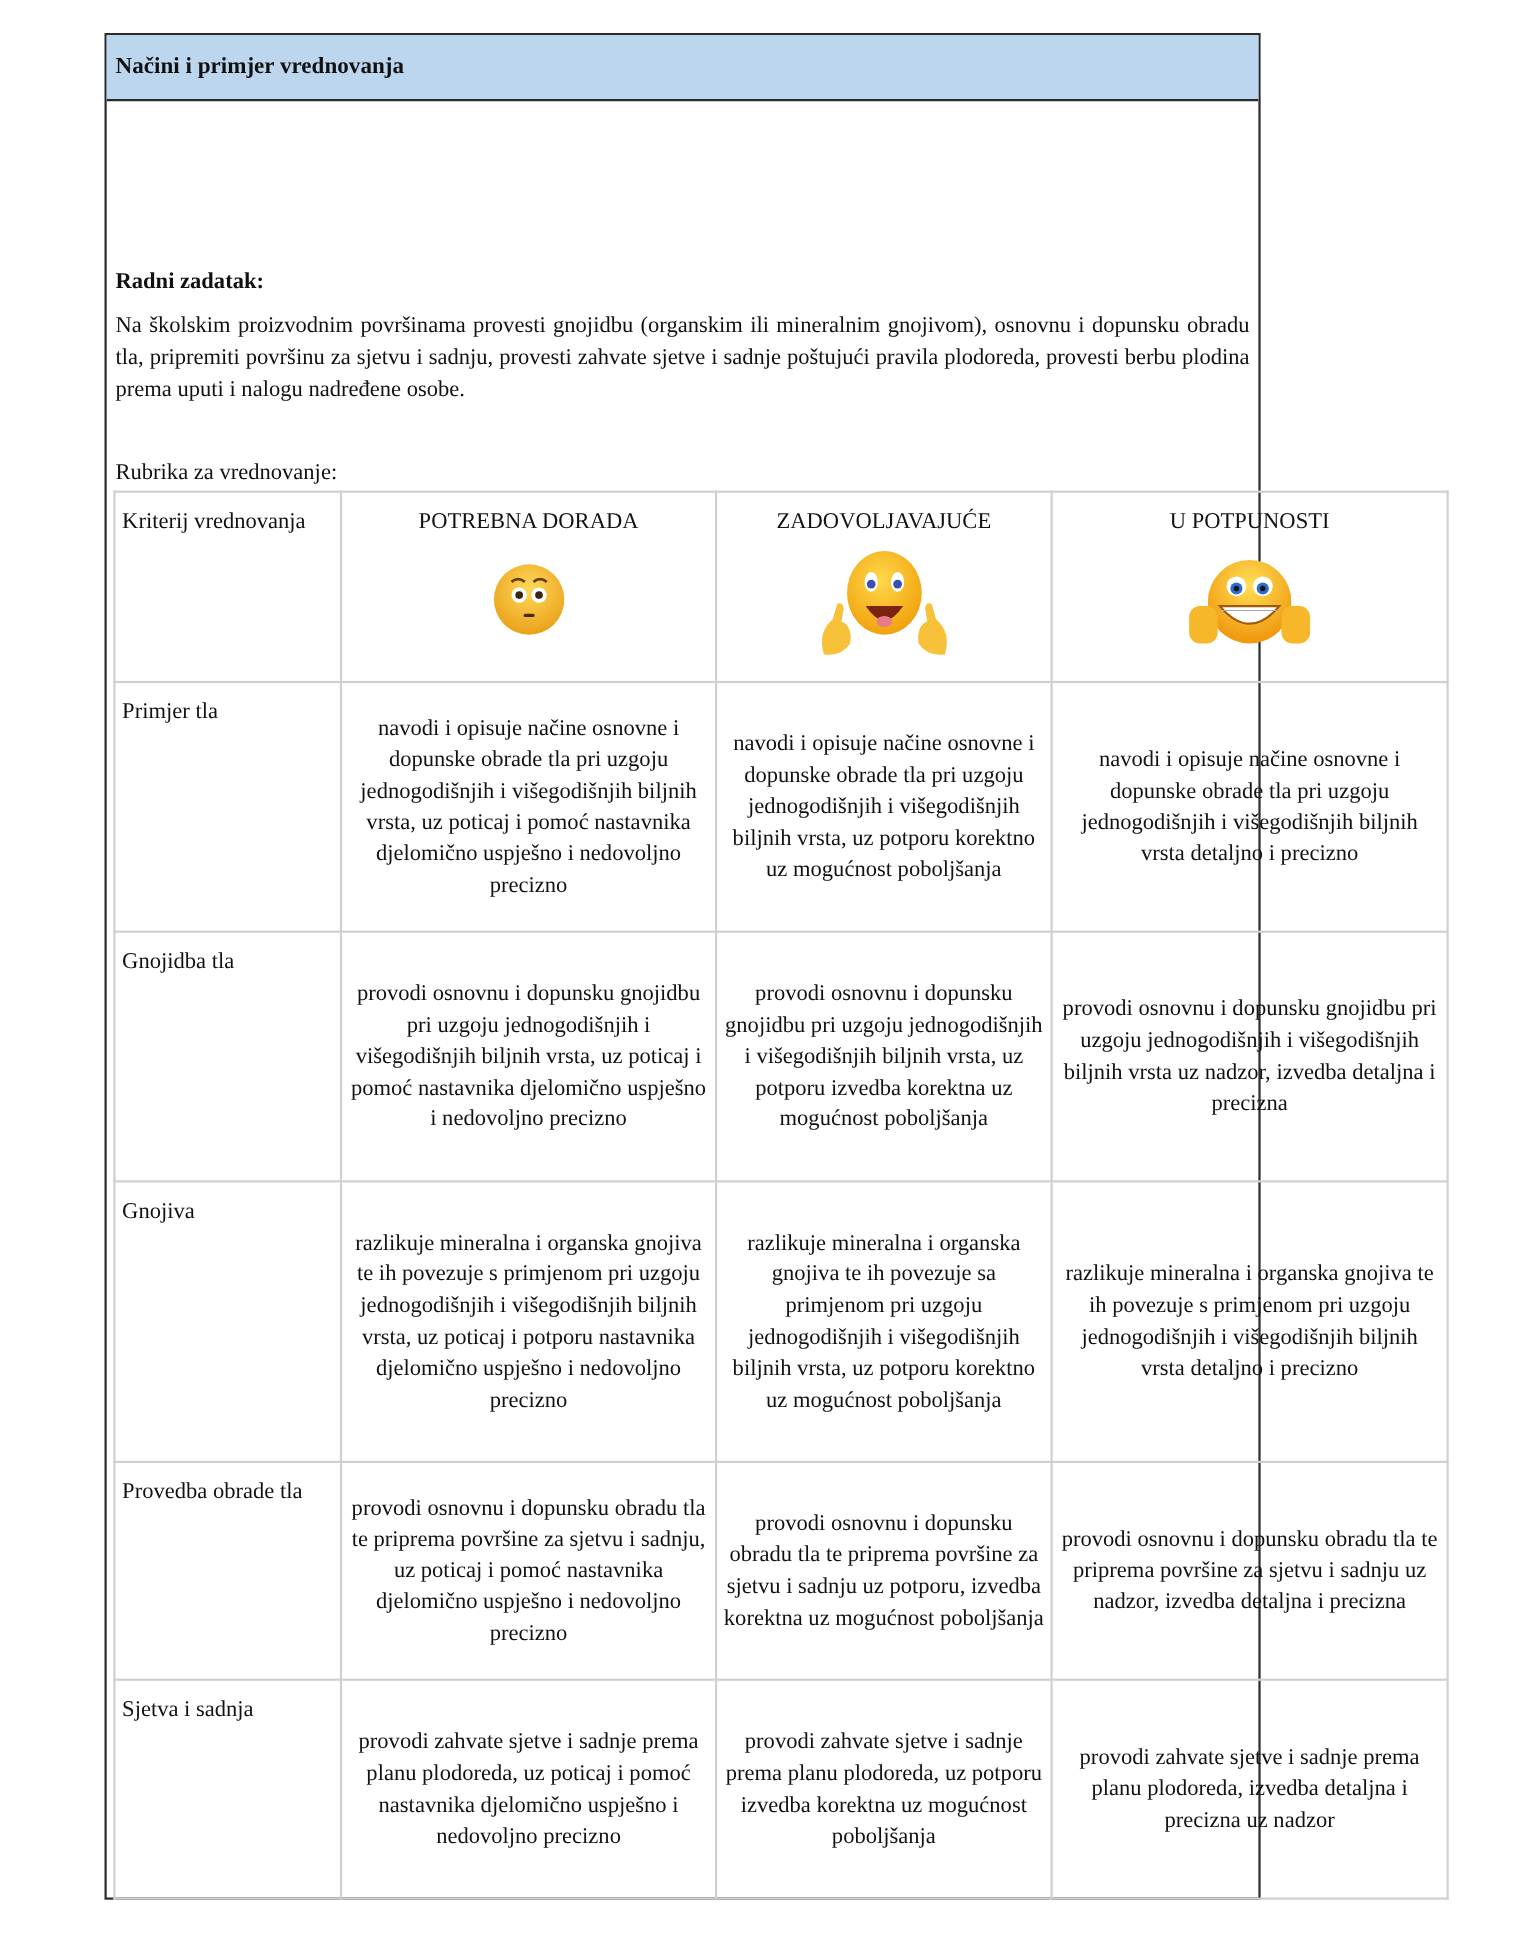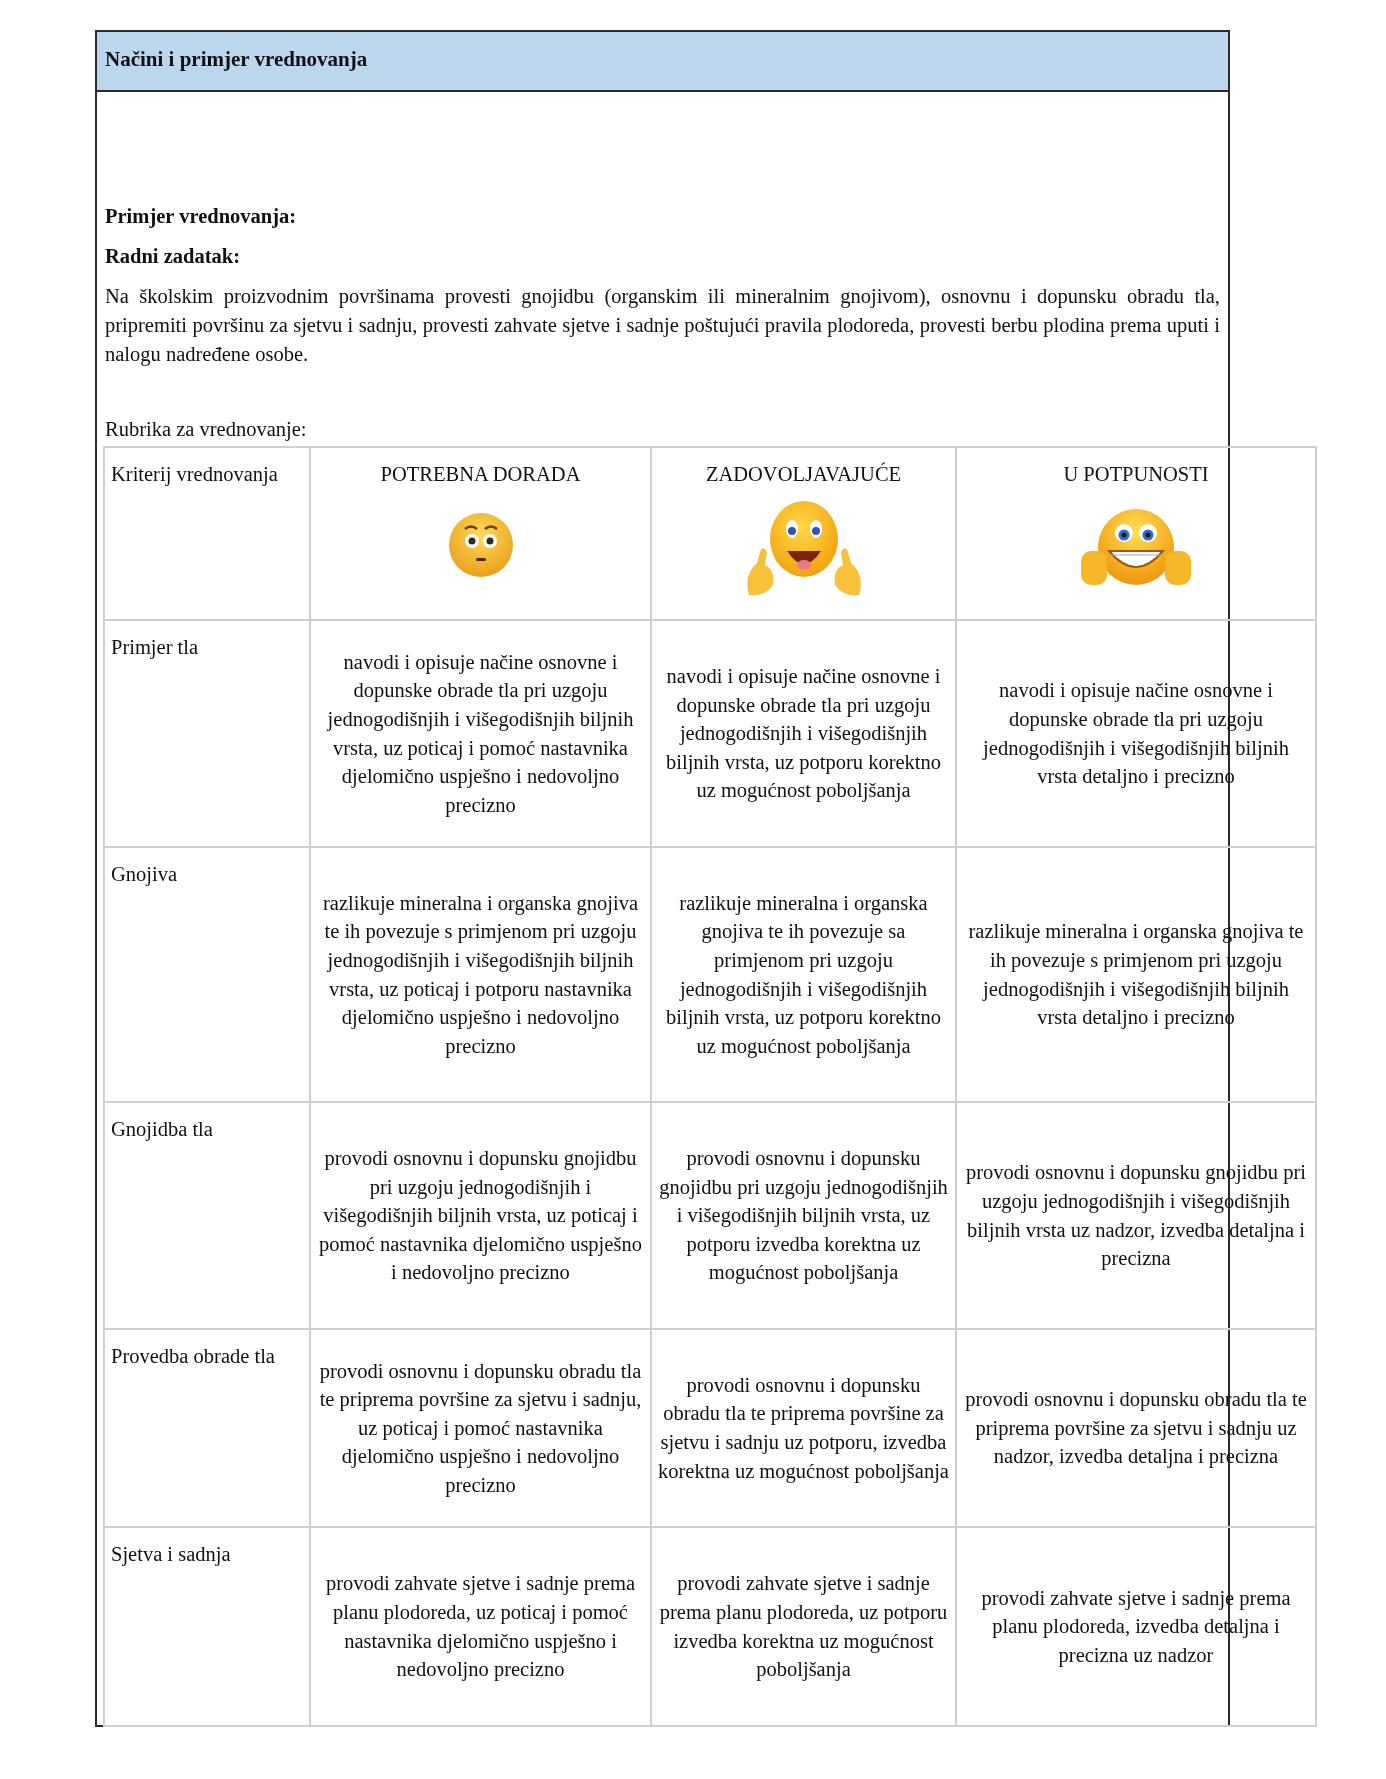--- a/index.html
+++ b/index.html
@@ -1,18 +1,18 @@
 <!DOCTYPE html>
 <html><head>
 <meta charset="utf-8">
 <style>
   html, body { margin:0; padding:0; background:#ffffff; }
   body { width:1386px; height:1779px; position:relative; overflow:hidden;
          font-family:"DejaVu Serif", "Liberation Serif", serif; color:#111; }
-  .frame { position:absolute; left:95px; top:30px; width:1135px; height:1697px;
+  .frame { position:absolute; left:95px; top:30px; width:1051px; height:1697px;
            border:2px solid #2b2b2b; box-sizing:border-box; background:#fff; }
   .head-band { position:absolute; left:0; top:0; right:0; height:60px;
                background:#bcd6ee; border-bottom:2px solid #2b2b2b; box-sizing:border-box; }
   .head-title { position:absolute; left:8px; top:15px; font-weight:bold; font-size:21px;
                 font-family:"Liberation Serif", serif; }
   .body-txt { position:absolute; left:8px; right:8px; font-size:20.5px; line-height:29px;
               font-family:"Liberation Serif", serif; text-align:justify; }
   .bold { font-weight:bold; }
   table.rubric { position:absolute; left:6px; top:414px; width:1212px; border-collapse:collapse;
                  font-family:"Liberation Serif", serif; font-size:20.5px; table-layout:fixed; }
@@ -23,21 +23,20 @@
   .emoji { margin:14px auto 0; width:80px; height:80px; }
 </style>
 </head>
 <body>
 
 <div class="frame">
   <div class="head-band">
     <div class="head-title">Načini i primjer vrednovanja</div>
   </div>
 
-  <div class="body-txt bold" style="top:170px;">Primjer vrednovanja:</div>
   <div class="body-txt bold" style="top:210px;">Radni zadatak:</div>
   <div class="body-txt" style="top:250px;">Na školskim proizvodnim površinama provesti gnojidbu (organskim ili mineralnim gnojivom), osnovnu i dopunsku obradu tla, pripremiti površinu za sjetvu i sadnju, provesti zahvate sjetve i sadnje poštujući pravila plodoreda, provesti berbu plodina prema uputi i nalogu nadređene osobe.</div>
   <div class="body-txt" style="top:383px;">Rubrika za vrednovanje:</div>
 
   <table class="rubric">
     <colgroup>
       <col style="width:206px">
         <col style="width:341px">
         <col style="width:305px">
         <col style="width:360px">
@@ -108,32 +107,32 @@
       </td>
     </tr>
 
     <tr style="height:227px;">
       <td class="crit">Primjer tla</td>
       <td class="desc">navodi i  opisuje načine osnovne i dopunske obrade tla pri uzgoju jednogodišnjih i višegodišnjih biljnih vrsta, uz poticaj i pomoć nastavnika djelomično uspješno i nedovoljno precizno</td>
       <td class="desc">navodi i  opisuje načine osnovne i dopunske obrade tla pri uzgoju jednogodišnjih i višegodišnjih biljnih vrsta, uz potporu korektno uz mogućnost poboljšanja</td>
       <td class="desc">navodi i  opisuje načine osnovne i dopunske obrade tla pri uzgoju jednogodišnjih i višegodišnjih biljnih vrsta detaljno i precizno</td>
     </tr>
 
+    <tr style="height:227px;">
+      <td class="crit">Gnojidba tla</td>
+      <td class="desc">provodi osnovnu i dopunsku gnojidbu pri uzgoju jednogodišnjih i višegodišnjih biljnih vrsta,  uz poticaj i pomoć nastavnika djelomično uspješno i nedovoljno precizno</td>
+      <td class="desc">provodi osnovnu i dopunsku gnojidbu pri uzgoju jednogodišnjih i višegodišnjih biljnih vrsta, uz potporu izvedba korektna uz mogućnost poboljšanja</td>
+      <td class="desc">provodi osnovnu i dopunsku gnojidbu pri uzgoju jednogodišnjih i višegodišnjih biljnih vrsta uz nadzor, izvedba detaljna i precizna</td>
+    </tr>
+
     <tr style="height:255px;">
       <td class="crit">Gnojiva</td>
       <td class="desc">razlikuje mineralna i organska  gnojiva te ih povezuje s primjenom pri uzgoju jednogodišnjih i višegodišnjih biljnih vrsta,  uz poticaj i potporu nastavnika djelomično uspješno i nedovoljno precizno</td>
       <td class="desc">razlikuje mineralna i organska  gnojiva te ih povezuje sa primjenom pri uzgoju jednogodišnjih i višegodišnjih biljnih vrsta, uz potporu korektno uz mogućnost poboljšanja</td>
       <td class="desc">razlikuje mineralna i organska gnojiva te ih povezuje s primjenom pri uzgoju jednogodišnjih i višegodišnjih biljnih vrsta detaljno i precizno</td>
-    </tr>
-
-    <tr style="height:227px;">
-      <td class="crit">Gnojidba tla</td>
-      <td class="desc">provodi osnovnu i dopunsku gnojidbu pri uzgoju jednogodišnjih i višegodišnjih biljnih vrsta,  uz poticaj i pomoć nastavnika djelomično uspješno i nedovoljno precizno</td>
-      <td class="desc">provodi osnovnu i dopunsku gnojidbu pri uzgoju jednogodišnjih i višegodišnjih biljnih vrsta, uz potporu izvedba korektna uz mogućnost poboljšanja</td>
-      <td class="desc">provodi osnovnu i dopunsku gnojidbu pri uzgoju jednogodišnjih i višegodišnjih biljnih vrsta uz nadzor, izvedba detaljna i precizna</td>
     </tr>
 
     <tr style="height:198px;">
       <td class="crit">Provedba obrade tla</td>
       <td class="desc">provodi osnovnu i dopunsku obradu tla te priprema površine za sjetvu i sadnju, uz poticaj i pomoć nastavnika djelomično uspješno i nedovoljno precizno</td>
       <td class="desc">provodi osnovnu i dopunsku obradu tla te priprema površine za sjetvu i sadnju uz potporu, izvedba korektna uz mogućnost poboljšanja</td>
       <td class="desc">provodi osnovnu i dopunsku obradu tla te  priprema površine za sjetvu i sadnju uz nadzor, izvedba detaljna i precizna</td>
     </tr>
 
     <tr style="height:199px;">

